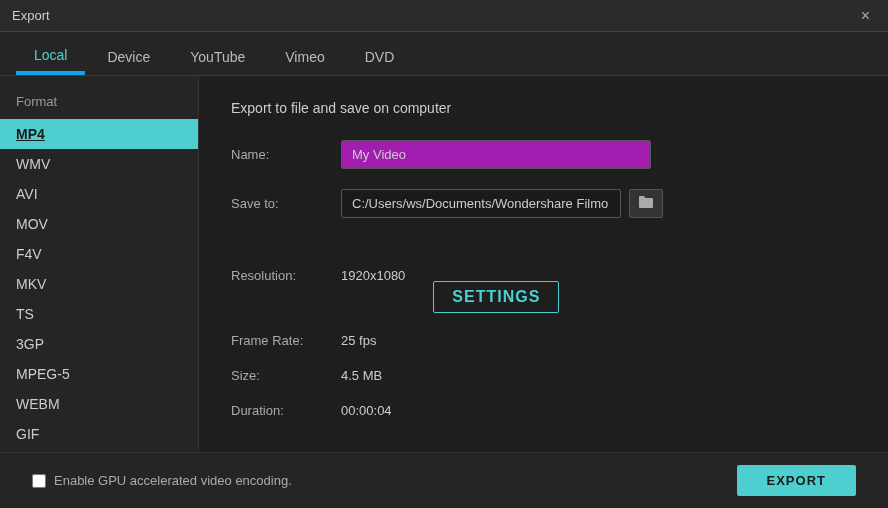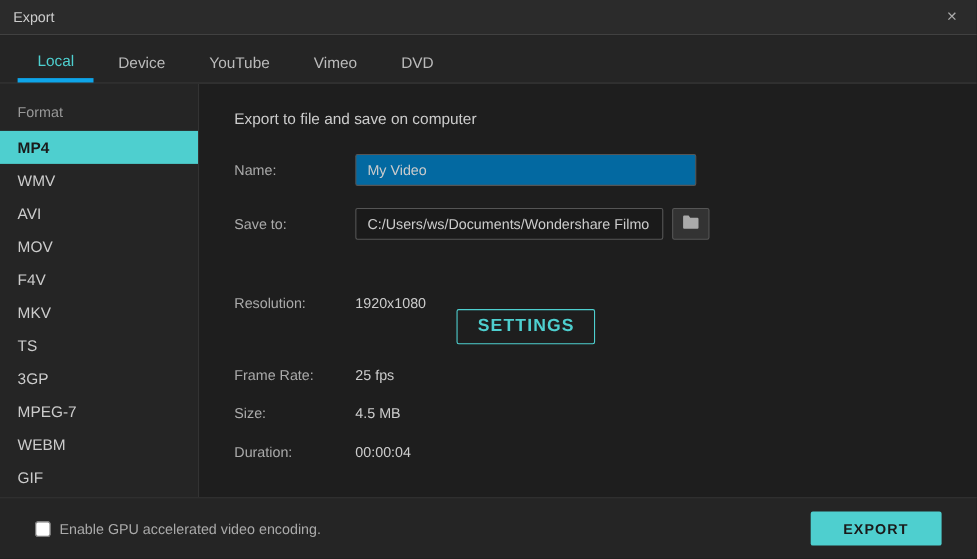--- a/index.html
+++ b/index.html
@@ -64,41 +64,42 @@
 
     
     .main-content {
       display: flex;
       flex: 1;
       overflow: hidden;
     }
 
     
     .sidebar {
-      width: 181px;
+      width: 199px;
       background: #252525;
       padding: 12px 0;
       flex-shrink: 0;
       border-right: 1px solid #333;
     }
     .sidebar-header {
       color: #999;
       font-size: 13px;
       padding: 6px 16px 10px;
     }
     .sidebar-item {
       padding: 7px 16px;
       font-size: 14px;
       color: #ccc;
       cursor: pointer;
     }
     .sidebar-item.active {
       background: #4ecfcf;
       color: #1a1a1a;
       font-weight: 600;
+      text-decoration: underline;
     }
 
     
     .form-area {
       flex: 1;
       padding: 24px 32px;
       display: flex;
       flex-direction: column;
     }
     .form-title {
@@ -115,21 +116,21 @@
       width: 110px;
       font-size: 13px;
       color: #aaa;
       flex-shrink: 0;
     }
     .form-value {
       font-size: 13px;
       color: #ccc;
     }
     .form-input {
-      background: #0369a1;
+      background: #a21caf;
       border: 1px solid #555;
       border-radius: 2px;
       color: #ccc;
       font-size: 13px;
       padding: 6px 10px;
       width: 310px;
       outline: none;
     }
 
     .save-to-wrapper {
@@ -234,21 +235,21 @@
   <div class="sidebar">
     <div class="sidebar-header">Format</div>
     <div class="sidebar-item active">MP4</div>
     <div class="sidebar-item">WMV</div>
     <div class="sidebar-item">AVI</div>
     <div class="sidebar-item">MOV</div>
     <div class="sidebar-item">F4V</div>
     <div class="sidebar-item">MKV</div>
     <div class="sidebar-item">TS</div>
     <div class="sidebar-item">3GP</div>
-    <div class="sidebar-item">MPEG-7</div>
+    <div class="sidebar-item">MPEG-5</div>
     <div class="sidebar-item">WEBM</div>
     <div class="sidebar-item">GIF</div>
     <div class="sidebar-item">MP3</div>
   </div>
 
   <div class="form-area">
     <div class="form-title">Export to file and save on computer</div>
 
     <div class="form-row">
       <span class="form-label">Name:</span>

